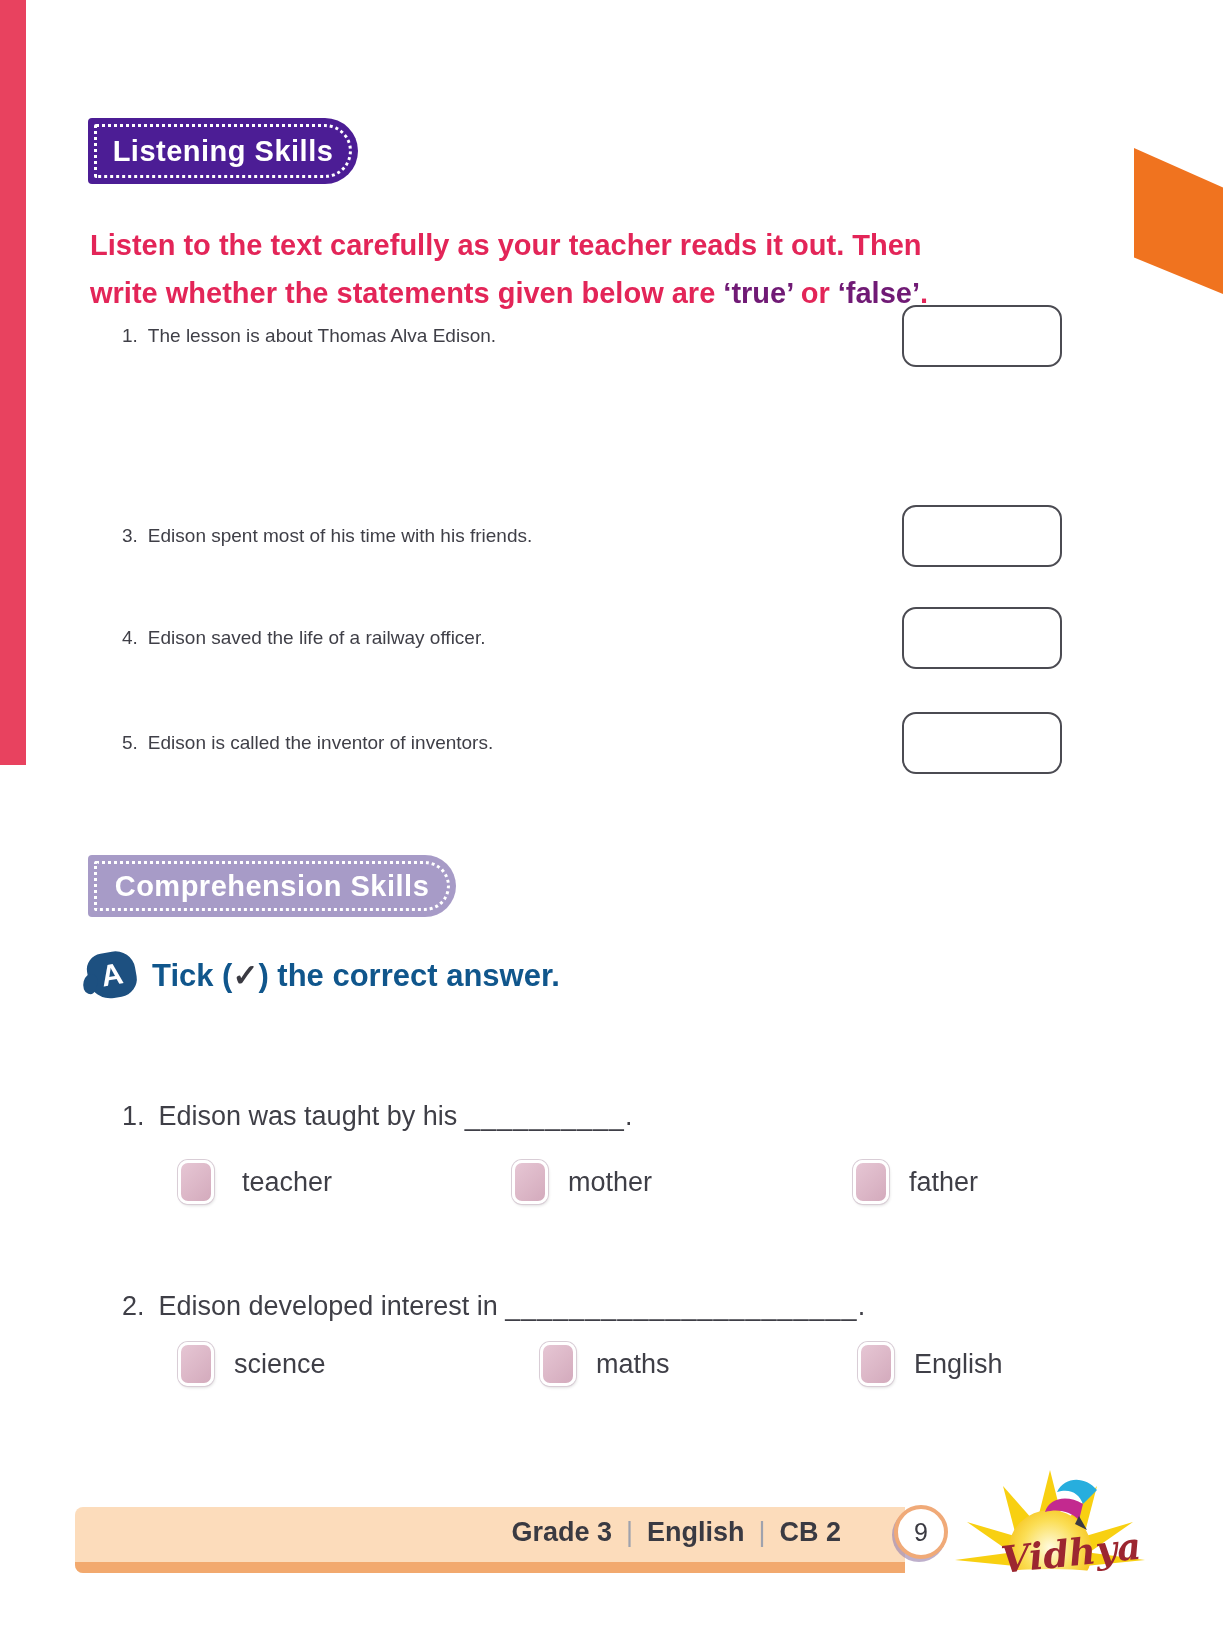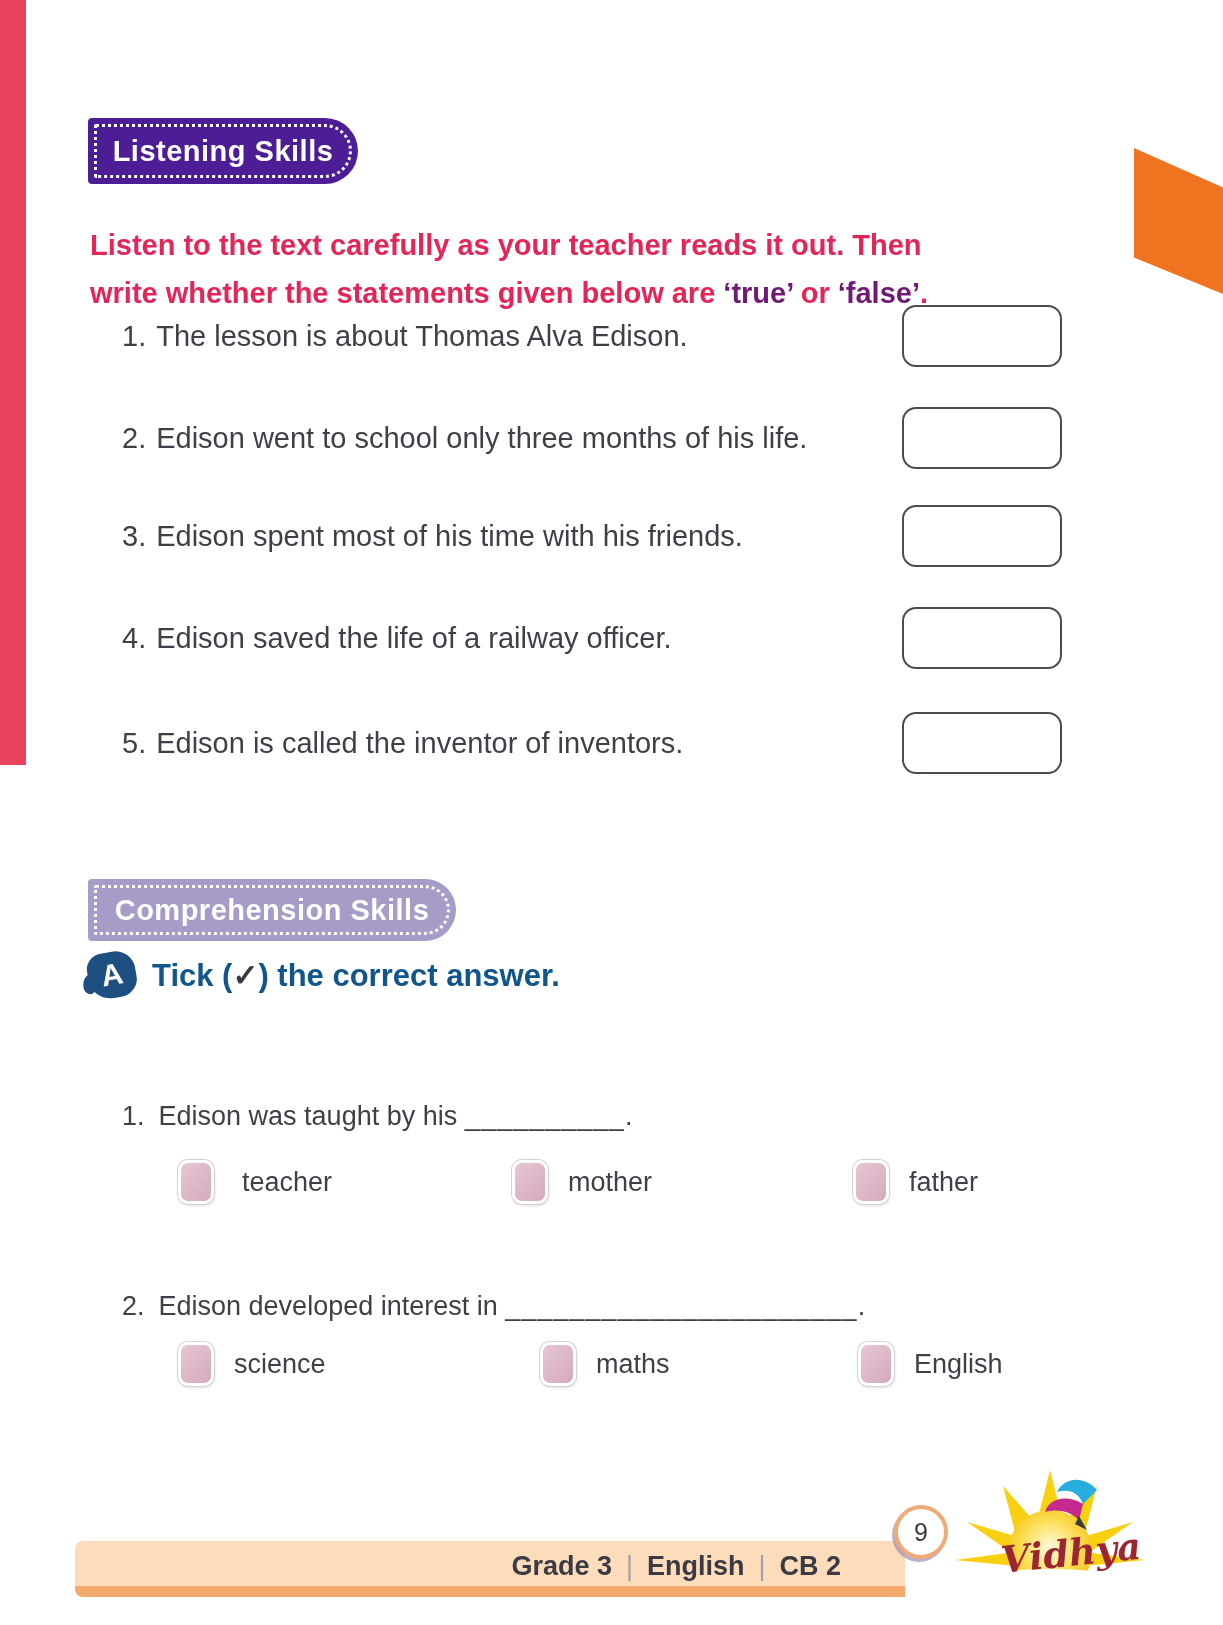--- a/index.html
+++ b/index.html
@@ -15,32 +15,32 @@
   .badge{position:absolute;display:flex;align-items:center;justify-content:center;}
   .badge .inner{
     position:absolute;inset:6px;border:3px dotted #ffffff;pointer-events:none;
   }
   .badge span.lbl{position:relative;color:#ffffff;font-weight:bold;letter-spacing:.5px;}
   .badge.pink{left:88px;top:118px;width:270px;height:66px;background:#4c1d95;
     border-radius:4px 33px 33px 4px;}
   .badge.pink .inner{border-radius:2px 27px 27px 2px;}
   .badge.pink span.lbl{font-size:29px;}
   .badge.purple{left:88px;top:855px;width:368px;height:62px;background:#a79bc7;
-    border-radius:4px 31px 31px 4px;margin-top:24px;}
+    border-radius:4px 31px 31px 4px;}
   .badge.purple .inner{border-radius:2px 25px 25px 2px;}
   .badge.purple span.lbl{font-size:29px;}
   
   .instruction{position:absolute;left:90px;top:192px;width:980px;
     font-size:29px;font-weight:bold;color:#e32558;line-height:48px;}
   .instruction .line1{display:block;}
   .instruction .dark{color:#701a75;}
   
   .stmt-row{position:absolute;left:122px;width:940px;height:64px;
     display:flex;align-items:center;justify-content:space-between;}
-  .stmt-text{font-size:29px;color:#3f3f47;}
+  .stmt-text{font-size:19px;color:#3f3f47;}
   .stmt-text .num{margin-right:10px;}
   .answer-box{flex:0 0 auto;width:160px;height:62px;background:#fff;
     border:2px solid #4b4b52;border-radius:14px;box-sizing:border-box;}
   
   .section-heading{position:absolute;left:88px;top:952px;display:flex;align-items:center;gap:16px;}
   .a-icon{width:48px;height:46px;background:#1d5080;border-radius:34% 42% 38% 46%;
     transform:rotate(-10deg);display:flex;align-items:center;justify-content:center;
     color:#ffffff;font-weight:bold;font-size:30px;position:relative;}
   .a-icon::before{content:"";position:absolute;left:-6px;top:18px;width:14px;height:20px;
     background:#1d5080;border-radius:50% 50% 40% 60%;transform:rotate(25deg);}
@@ -58,21 +58,21 @@
   .opt-row.r2{top:1342px;}
   .opt{position:absolute;display:flex;align-items:center;gap:20px;}
   .opt .cb{width:36px;height:44px;border-radius:10px;
     background:linear-gradient(135deg,#e6c6d4 0%,#dcb7c7 55%,#d3aabc 100%);
     border:3px solid #ffffff;box-shadow:0 0 0 1px #d9cdd6,1px 2px 3px rgba(0,0,0,.12);
     box-sizing:border-box;}
   .opt .olbl{font-size:27px;color:#3f3f47;}
   .r1 .opt:nth-child(1){left:178px;gap:28px;} .r1 .opt:nth-child(2){left:512px;} .r1 .opt:nth-child(3){left:853px;}
   .r2 .opt:nth-child(1){left:178px;} .r2 .opt:nth-child(2){left:540px;} .r2 .opt:nth-child(3){left:858px;}
   
-  .footer-bar{position:absolute;left:75px;top:1541px;width:830px;height:56px;
+  .footer-bar{position:absolute;left:75px;top:1507px;width:830px;height:66px;
     background:#fcdcbb;border-radius:8px 0 0 8px;}
   .footer-bar::after{content:"";position:absolute;left:0;bottom:0;width:100%;height:11px;
     background:#f2a96e;border-radius:0 0 0 8px;}
   .footer-text{position:absolute;left:0;top:0;width:766px;height:50px;line-height:50px;
     text-align:right;font-size:27px;font-weight:bold;color:#3a3a42;}
   .footer-text .sep{color:#9fa2ad;font-weight:normal;margin:0 14px;}
   .page-circle{position:absolute;left:894px;top:1505px;width:54px;height:54px;border-radius:50%;
     background:#ffffff;border:4px solid #f0aa78;box-sizing:border-box;
     box-shadow:-2px 3px 0 0 rgba(155,134,176,.65);
     display:flex;align-items:center;justify-content:center;
@@ -93,24 +93,20 @@
   </div>
 
   <p class="instruction">
     <span class="line1">Listen to the text carefully as your teacher reads it out. Then</span><span>write whether the statements given below are </span><span class="dark">‘true’</span><span> or </span><span class="dark">‘false’</span><span>.</span>
   </p>
 
   <div class="stmt-row" style="top:304px">
     <span class="stmt-text"><span class="num">1.</span><span>The lesson is about Thomas Alva Edison.</span></span>
     <span class="answer-box"></span>
   </div>
-  <div class="stmt-row" style="top:406px">
-    <span class="stmt-text"><span class="num">2.</span><span>Edison went to school only three months of his life.</span></span>
-    <span class="answer-box"></span>
-  </div>
   <div class="stmt-row" style="top:504px">
     <span class="stmt-text"><span class="num">3.</span><span>Edison spent most of his time with his friends.</span></span>
     <span class="answer-box"></span>
   </div>
   <div class="stmt-row" style="top:606px">
     <span class="stmt-text"><span class="num">4.</span><span>Edison saved the life of a railway officer.</span></span>
     <span class="answer-box"></span>
   </div>
   <div class="stmt-row" style="top:711px">
     <span class="stmt-text"><span class="num">5.</span><span>Edison is called the inventor of inventors.</span></span>

